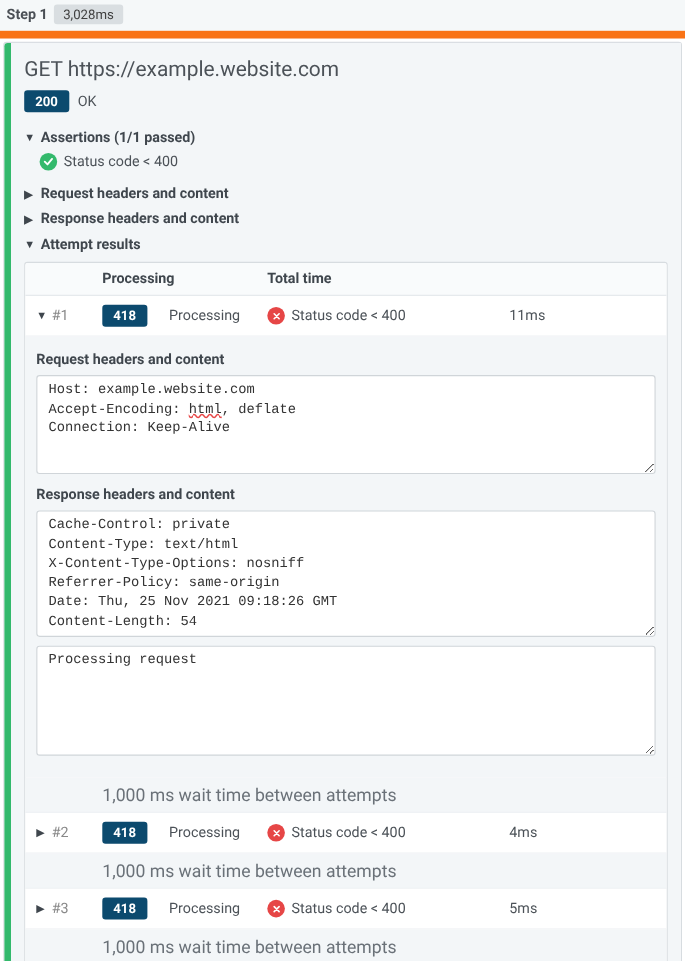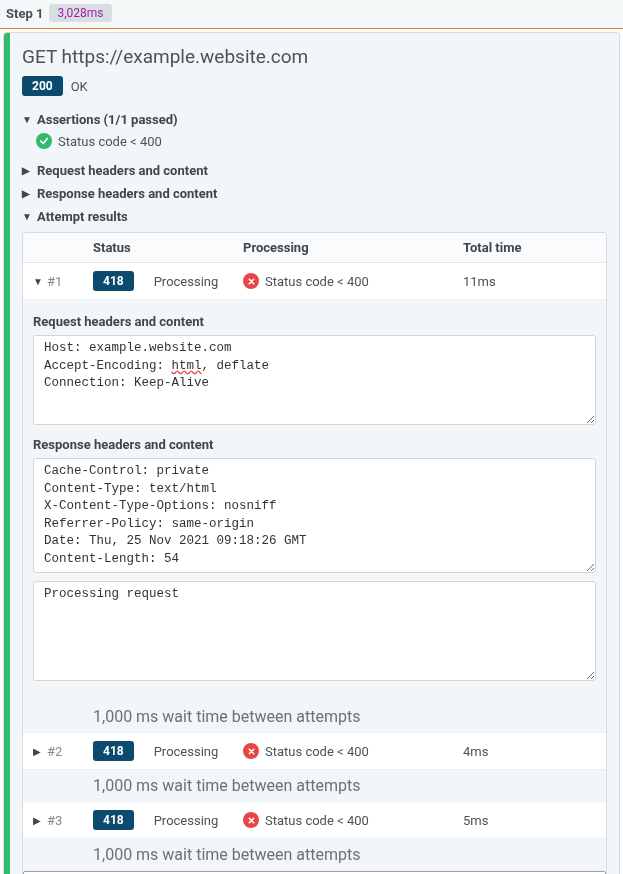--- a/index.html
+++ b/index.html
@@ -9,26 +9,26 @@
     color: #3a3a3a;
     background: #fff;
     width: 623px;
   }
   .step-header {
     display: flex;
     align-items: center;
     gap: 6px;
     padding: 4px 6px 6px 6px;
     background: #f5f8f9;
-    border-bottom: 1px solid #f97316;
+    border-bottom: 7px solid #f97316;
   }
   .step-title { font-weight: 700; color: #4a4f55; font-size: 13px; }
   .step-time {
     background: #d9dee1;
-    color: #a21caf;
+    color: #404040;
     font-size: 12px;
     padding: 2px 8px;
     border-radius: 3px;
   }
   .step-body {
     display: flex;
     align-items: stretch;
     border: 1px solid #d7dce0;
     border-radius: 3px;
     margin: 3px;
@@ -191,21 +191,20 @@
     </div>
 
     <div class="section-header">
       <span class="triangle">▼</span>
       <span>Attempt results</span>
     </div>
 
     <div class="attempt-table">
       <div class="attempt-head">
         <span></span>
-        <span>Status</span>
         <span>Processing</span>
         <span>Total time</span>
       </div>
 
       <div class="attempt-row">
         <span class="attempt-num">
           <span class="triangle">▼</span>
           <span>#1</span>
         </span>
         <span class="attempt-status">

